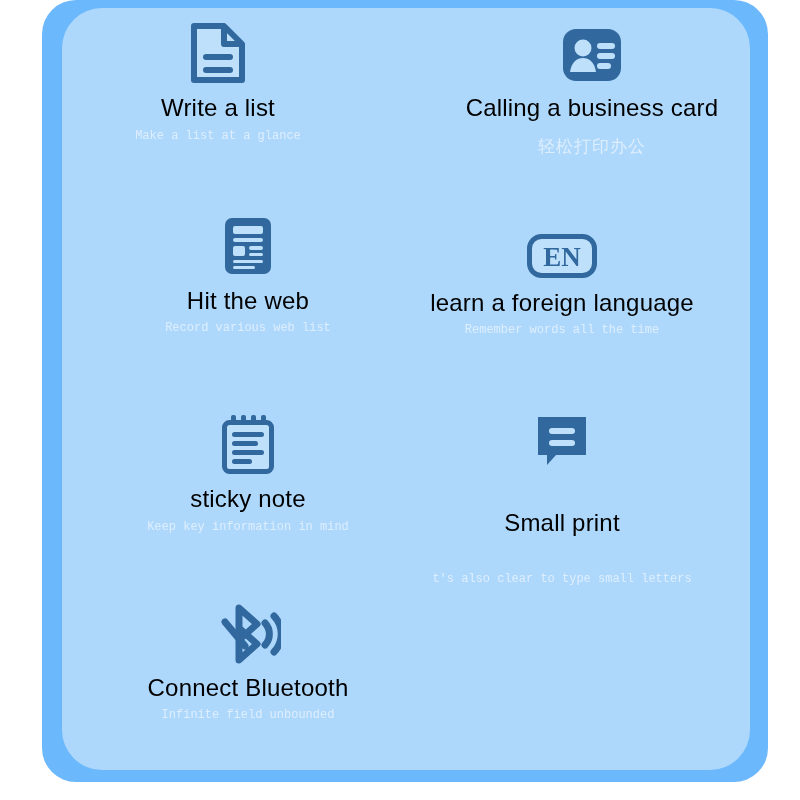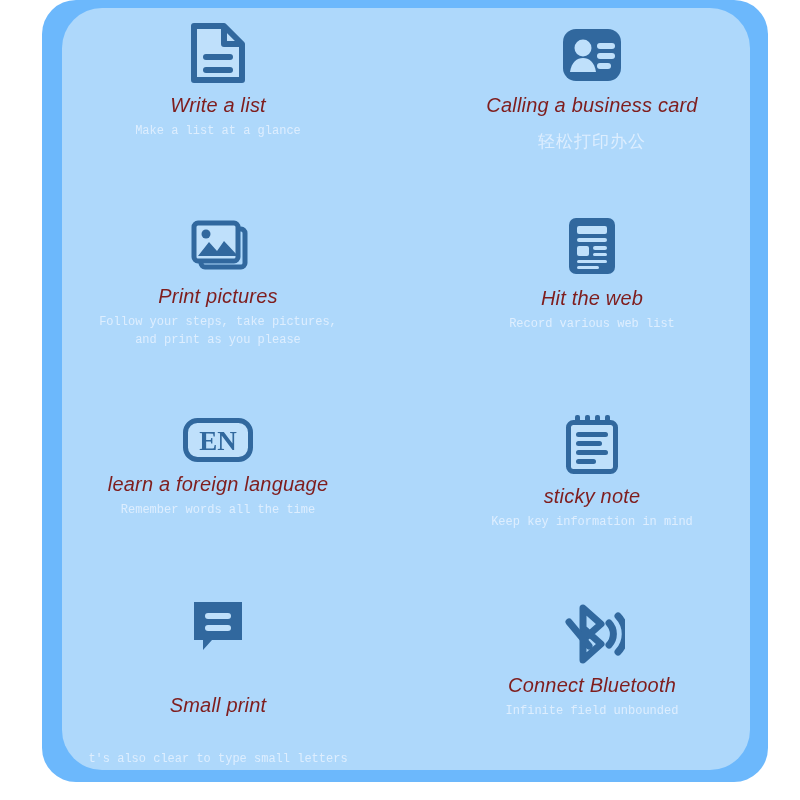--- a/index.html
+++ b/index.html
@@ -66,27 +66,26 @@
     height: 62px;
     display: flex;
     align-items: flex-end;
     justify-content: center;
     margin-bottom: 10px;
     text-decoration: underline;
   }
   .icon-wrap svg { display: block; }
 
   .title {
-    color: #7f1d1d;
-    font-size: 20px;
+    color: #000000;
+    font-size: 24px;
     font-weight: 400;
     line-height: 1.15;
     letter-spacing: 0.2px;
     white-space: nowrap;
-    font-style: italic;
   }
   .subtitle {
     color: #e2f0ff;
     font-family: Liberation Mono, monospace;
     font-size: 12px;
     line-height: 1.5;
     margin-top: 5px;
     white-space: pre-line;
     opacity: 0.92;
   }
@@ -125,33 +124,20 @@
         <path d="M10 46 c1.5-10 7-14 13-14 s11.5 4 13 14 Z" fill="#bfe0fb"></path>
         <rect x="37" y="17" width="18" height="6" rx="3" fill="#bfe0fb"></rect>
         <rect x="37" y="27" width="18" height="6" rx="3" fill="#bfe0fb"></rect>
         <rect x="37" y="37" width="14" height="6" rx="3" fill="#bfe0fb"></rect>
       </svg>
     </div>
     <div class="title">Calling a business card</div>
     <div class="subtitle cjk">轻松打印办公</div>
   </div>
 
-  <div class="cell r1 c0">
-    <div class="icon-wrap">
-      <svg width="66" height="60" viewBox="0 0 66 60">
-        <rect x="16" y="14" width="44" height="38" rx="4" fill="none" stroke="#31689e" stroke-width="5"></rect>
-        <rect x="9" y="8" width="44" height="38" rx="4" fill="#bfe0fb" stroke="#31689e" stroke-width="5"></rect>
-        <circle cx="21" cy="19" r="4.5" fill="#31689e"></circle>
-        <path d="M13 41 l11-14 l8 9 l7-10 l14 15 Z" fill="#31689e"></path>
-      </svg>
-    </div>
-    <div class="title">Print pictures</div>
-    <div class="subtitle">Follow your steps, take pictures,
-and print as you please</div>
-  </div>
 
   <div class="cell r1 c1">
     <div class="icon-wrap">
       <svg width="52" height="62" viewBox="0 0 52 62">
         <rect x="3" y="3" width="46" height="56" rx="7" fill="#31689e"></rect>
         <rect x="11" y="11" width="30" height="8" rx="2" fill="#bfe0fb"></rect>
         <rect x="11" y="23" width="30" height="4" rx="2" fill="#bfe0fb"></rect>
         <rect x="11" y="31" width="12" height="10" rx="2" fill="#bfe0fb"></rect>
         <rect x="27" y="31" width="14" height="4" rx="2" fill="#bfe0fb"></rect>
         <rect x="27" y="38" width="14" height="3" rx="1.5" fill="#bfe0fb"></rect>

